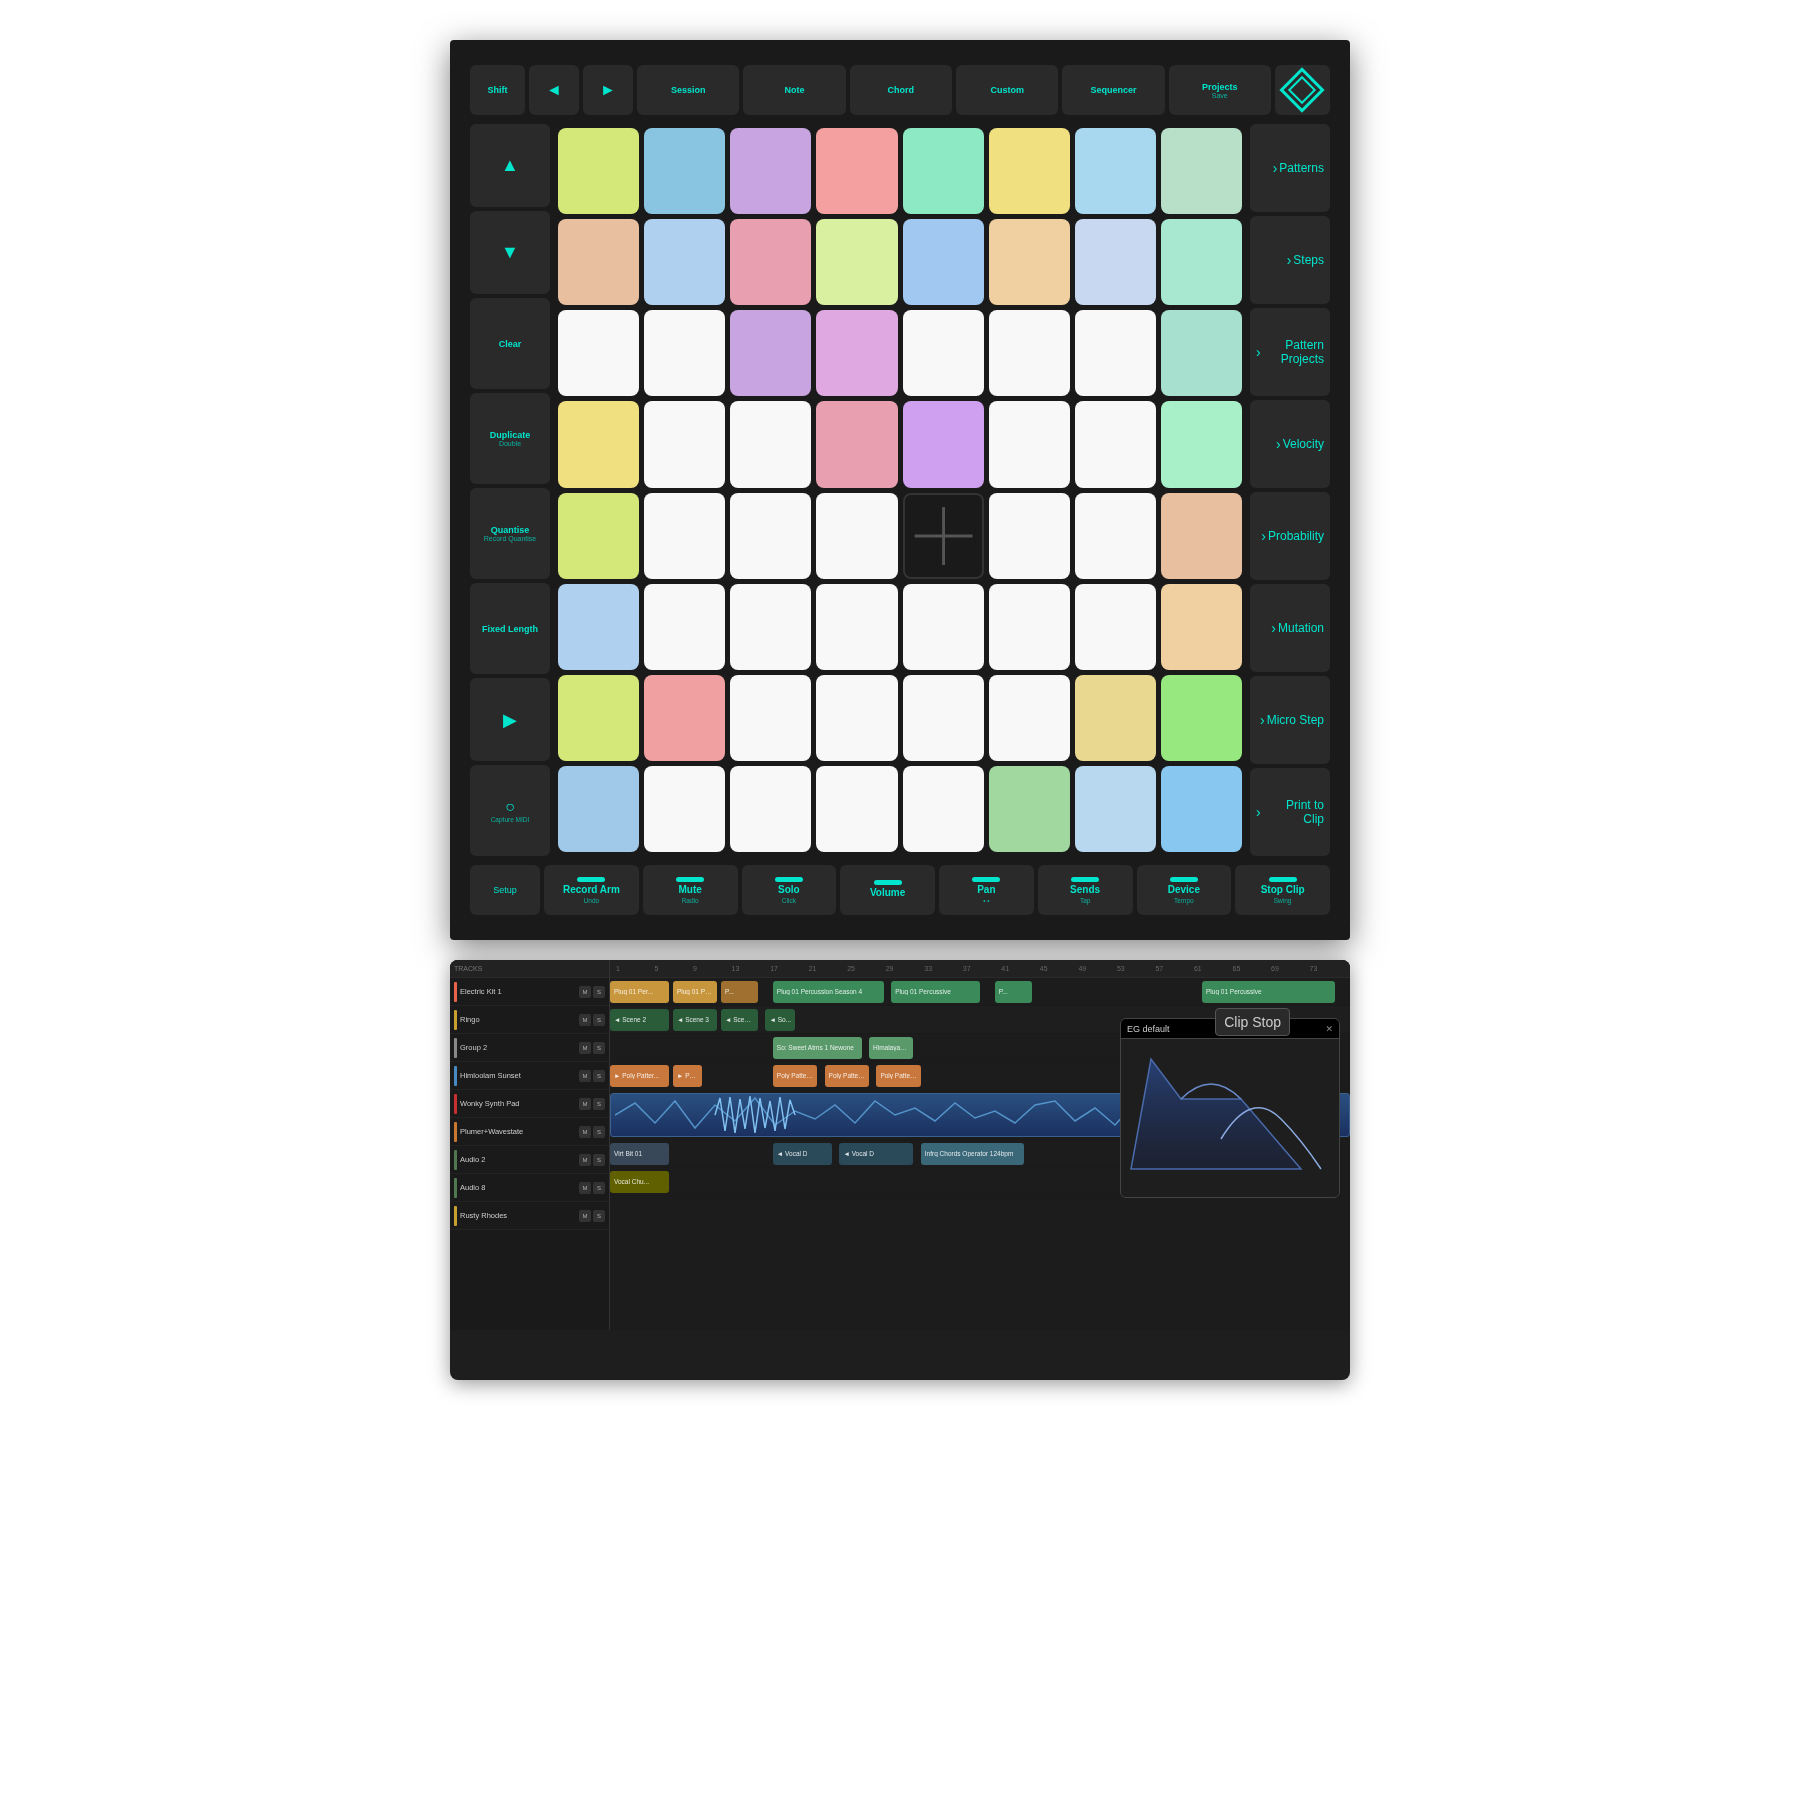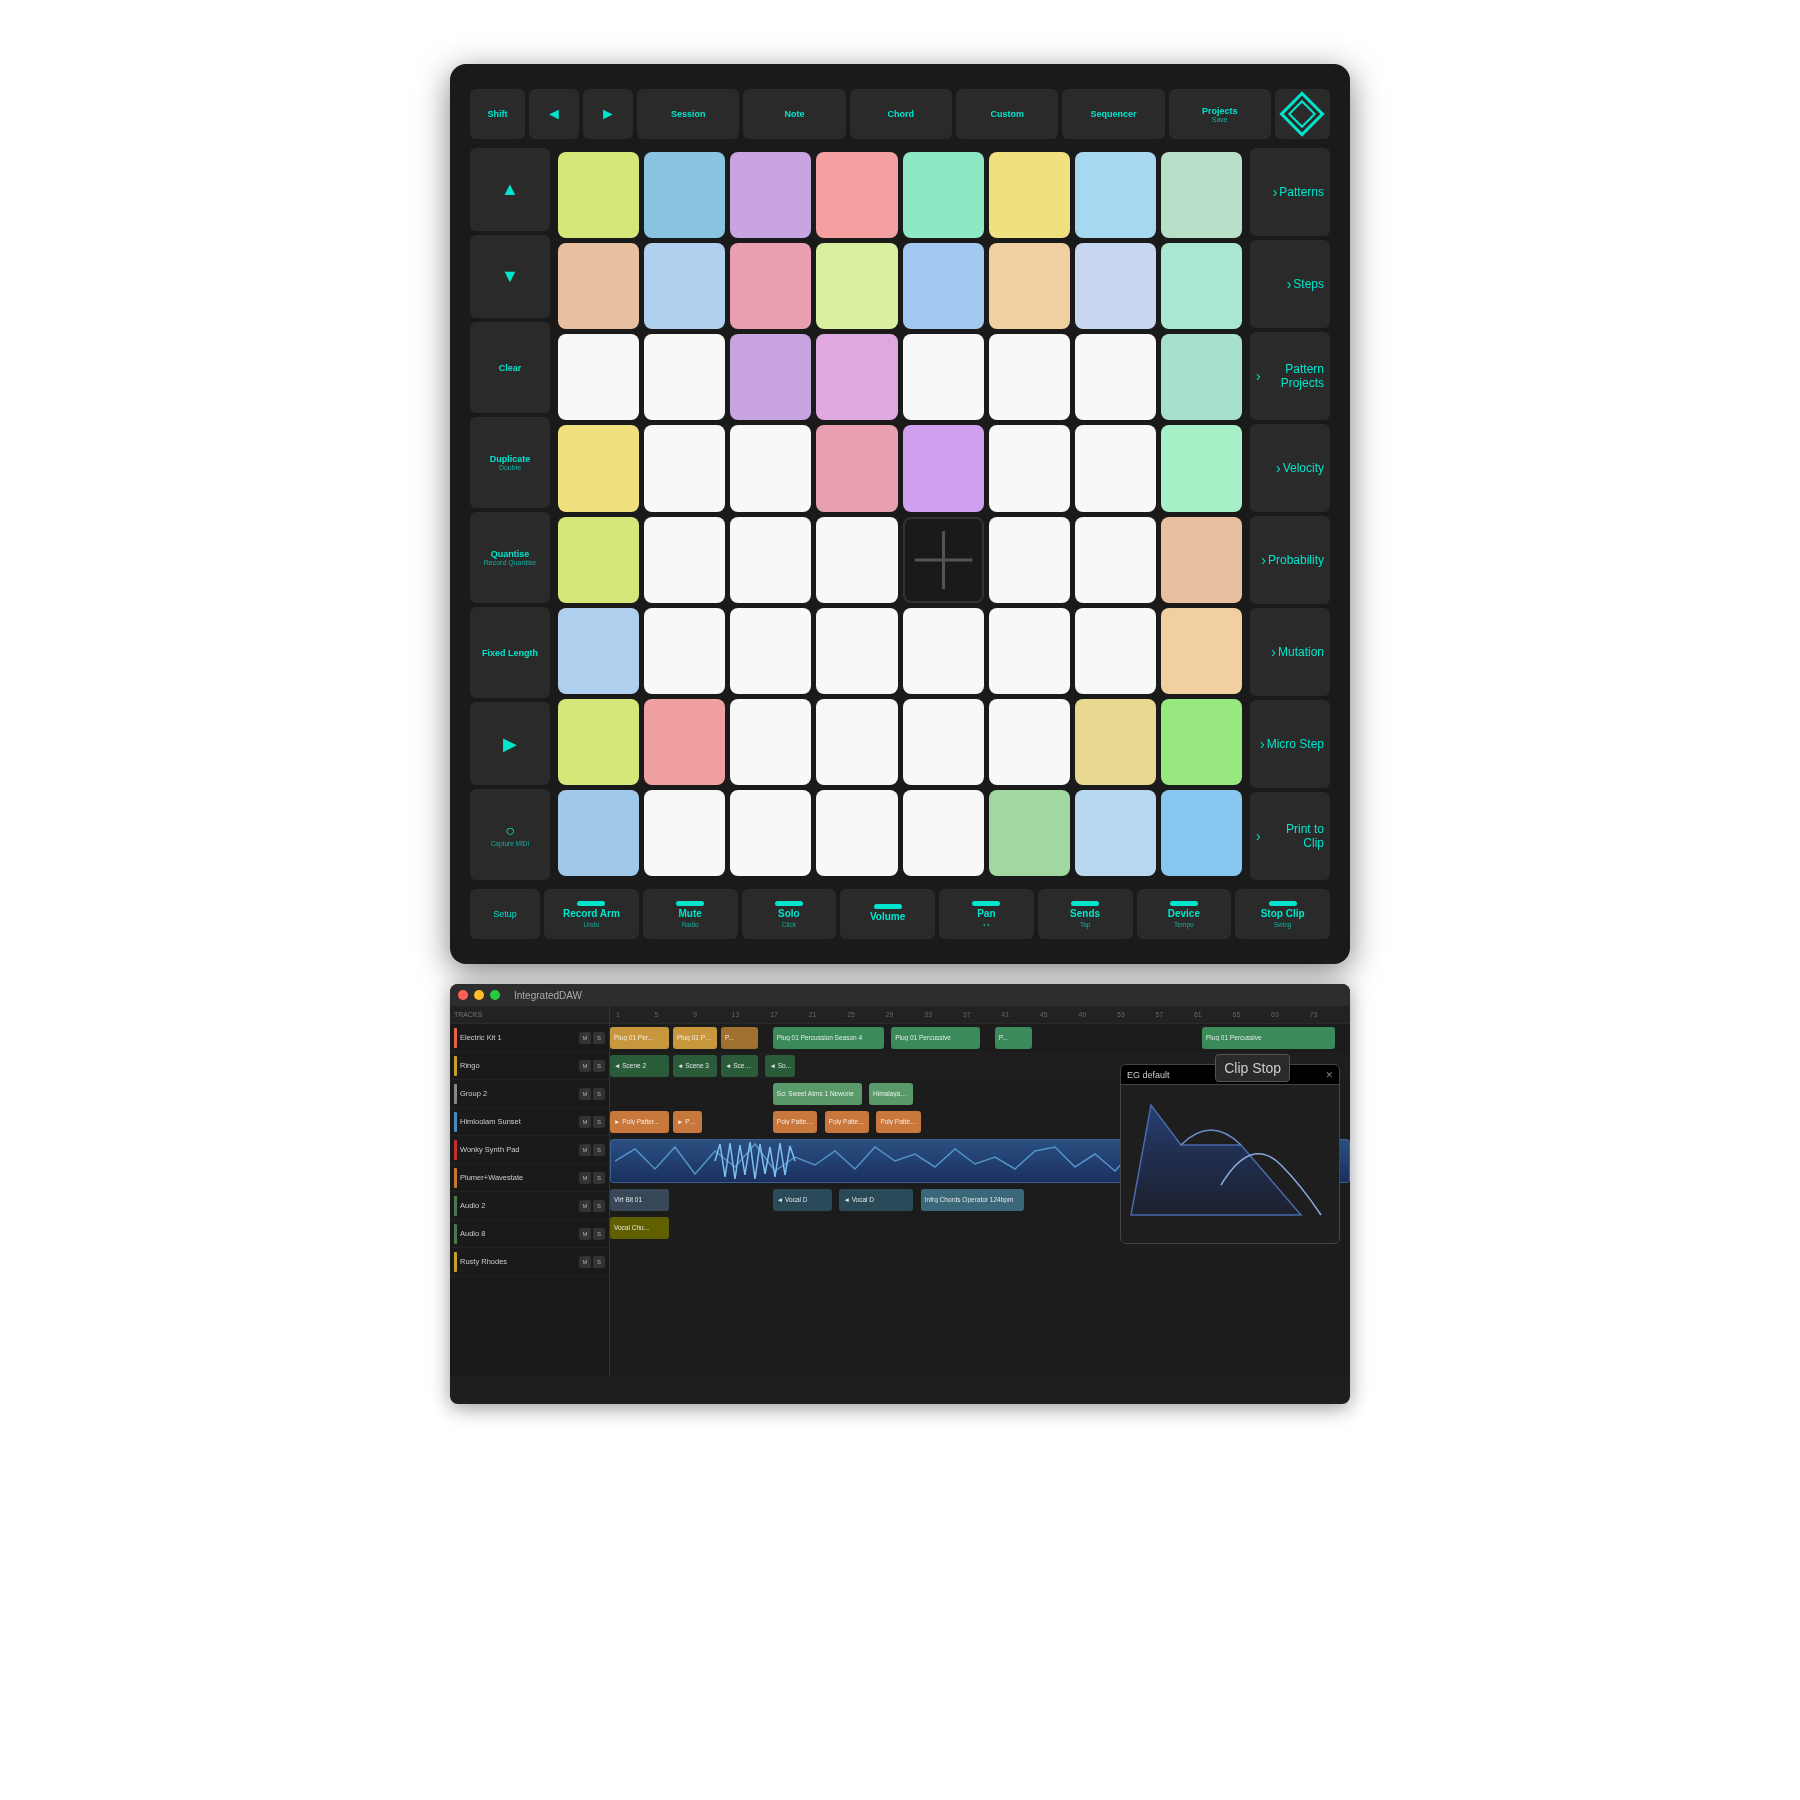--- a/index.html
+++ b/index.html
@@ -12,22 +12,22 @@
       align-items: center;
       font-family: Arial, sans-serif;
       overflow: hidden;
     }
 
     
     .launchpad-wrapper {
       width: 900px;
       height: 900px;
       background: #1a1a1a;
-      border-radius: 16px;
-      margin-top: 64px;
+      border-radius: 4px;
+      margin-top: 40px;
       display: flex;
       align-items: center;
       justify-content: center;
       box-shadow: 0 8px 32px rgba(0,0,0,0.5);
     }
 
     .launchpad-inner {
       width: 860px;
       height: 860px;
       display: grid;
@@ -698,26 +698,20 @@
         <span class="main-label">Stop Clip</span>
         <span class="sub-label">Swing</span>
       </div>
     </div>
 
   </div>
 </div>
 
 <div class="daw-wrapper">
 
-  <div class="daw-titlebar">
-    <span class="traffic-light tl-red"></span>
-    <span class="traffic-light tl-yellow"></span>
-    <span class="traffic-light tl-green"></span>
-    <span class="daw-title">IntegratedDAW</span>
-  </div>
 
 
   <div class="daw-main">
 
     <div class="daw-tracklist">
       <div class="daw-track-header">
         <span>TRACKS</span>
       </div>
       <div class="daw-track">
         <div class="daw-track-color" style="background:#e8634a;"></div>

